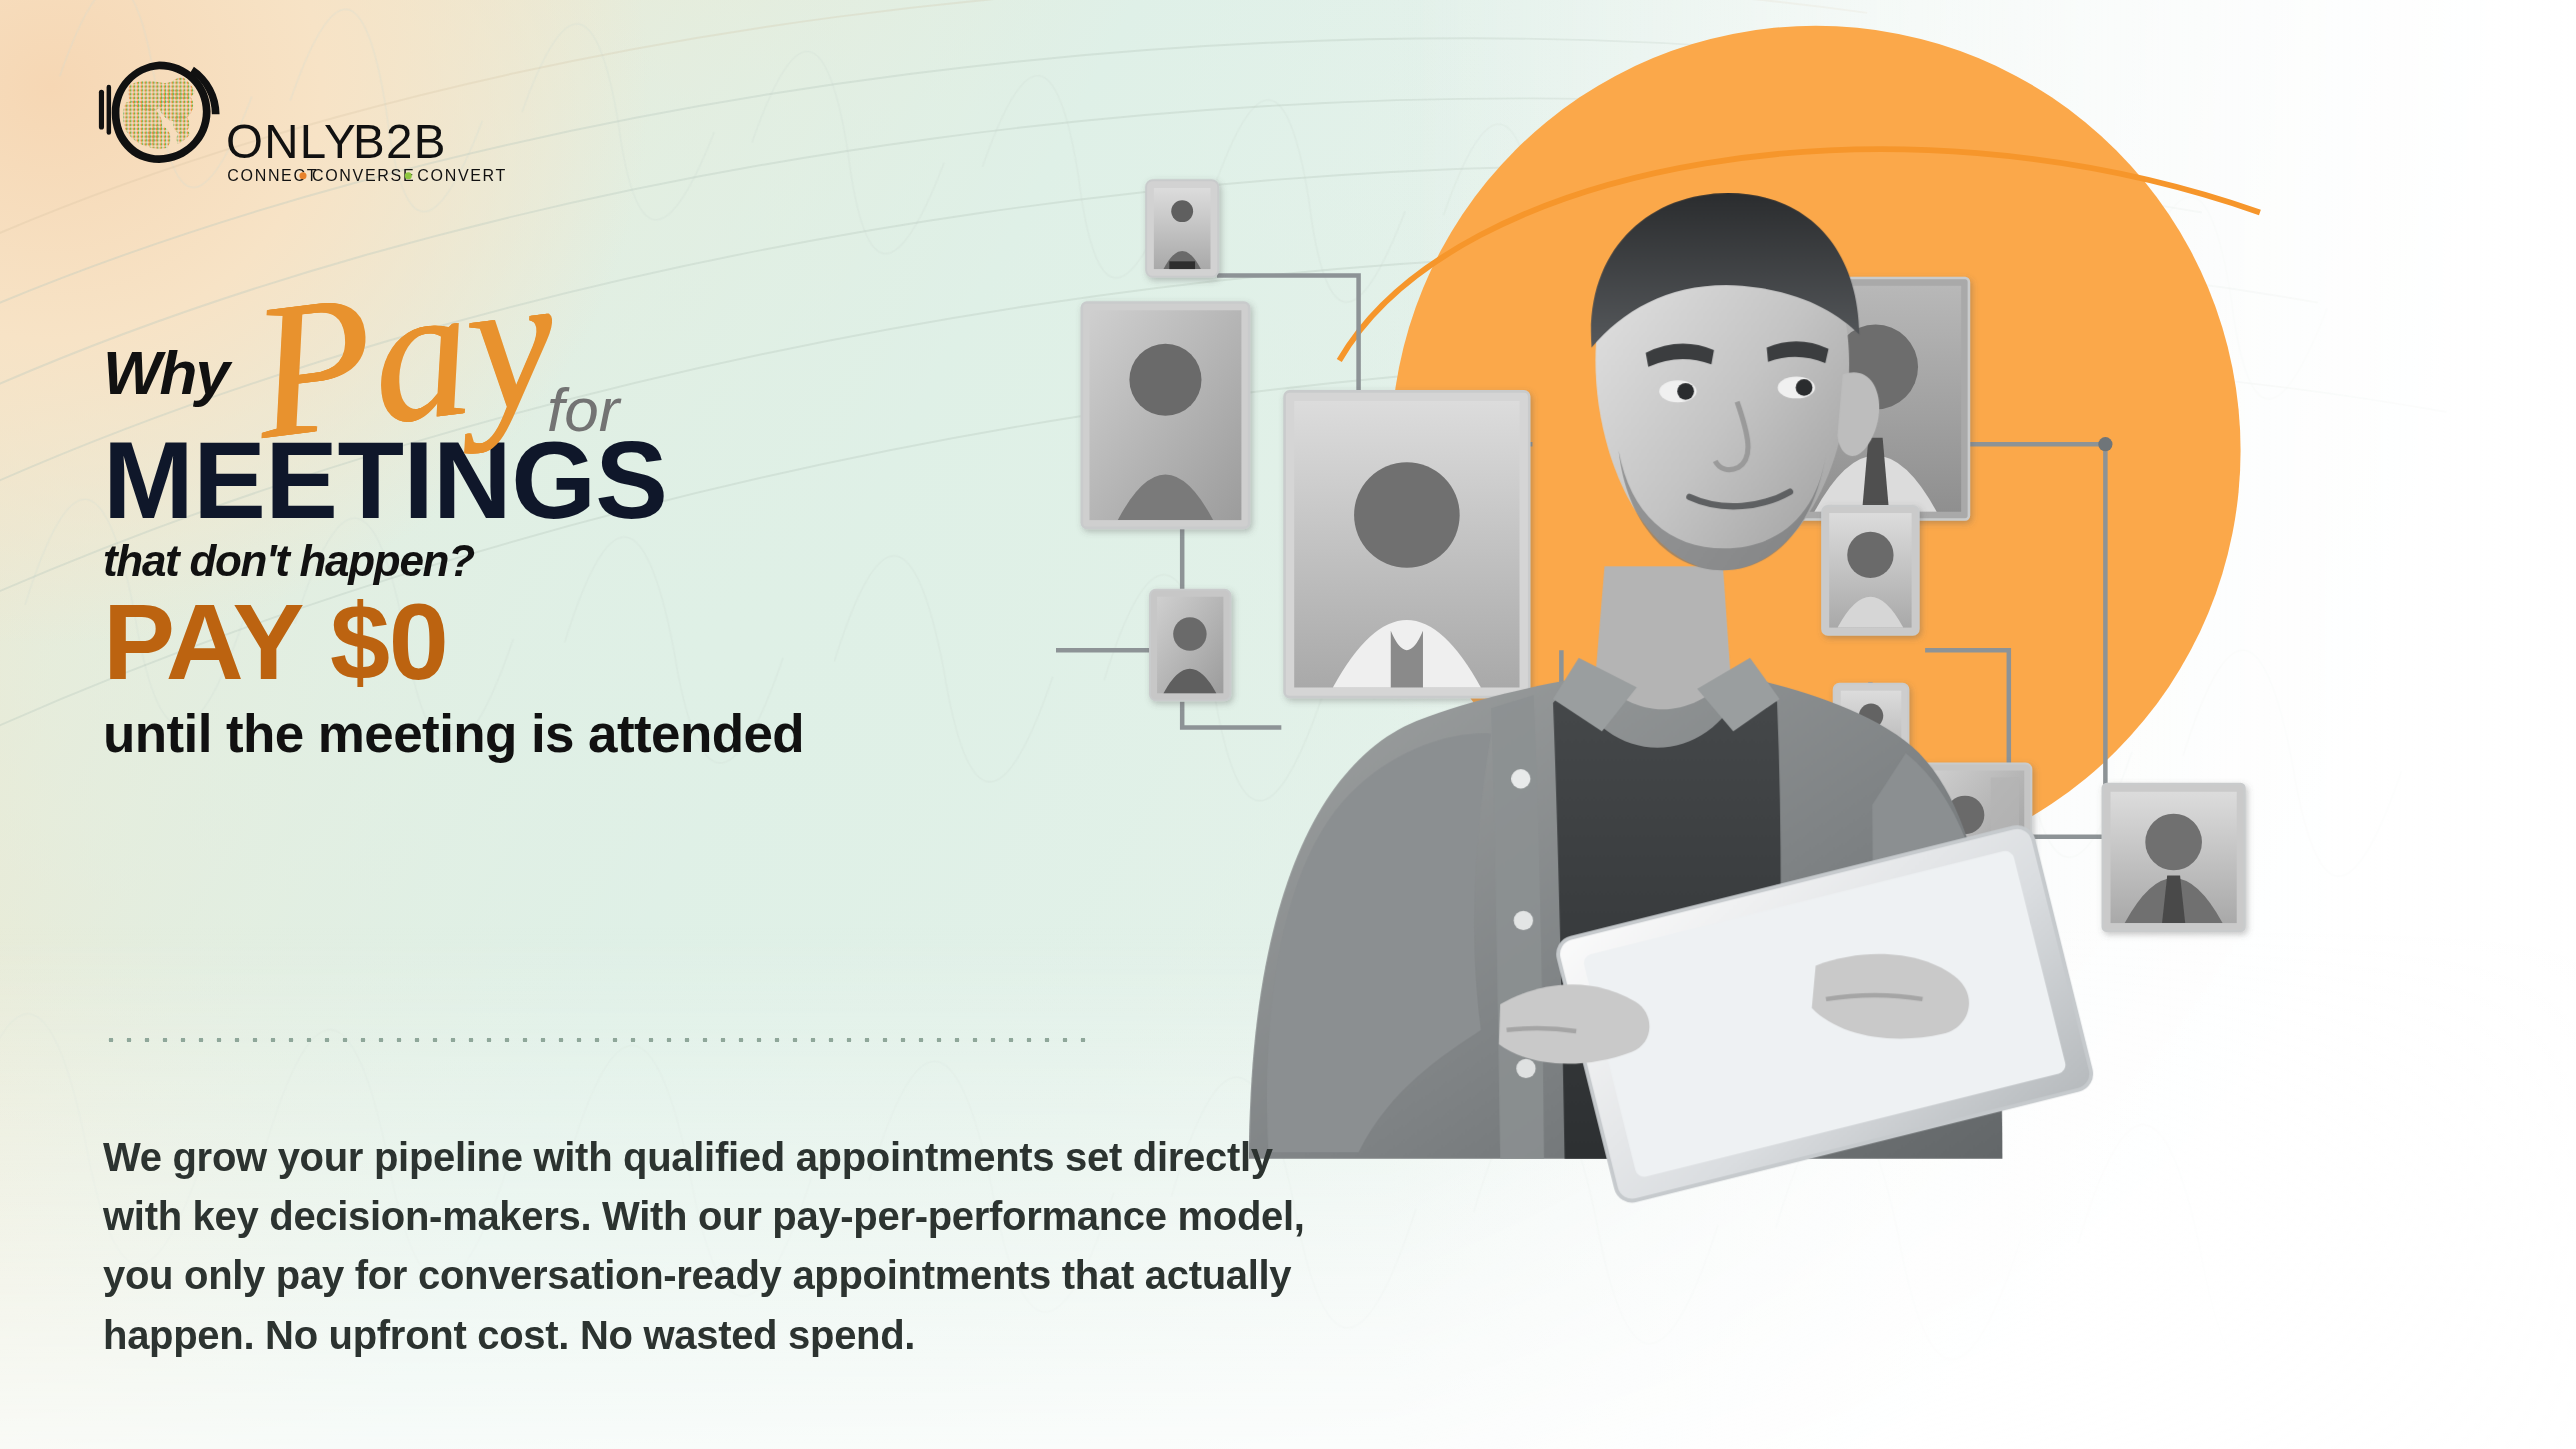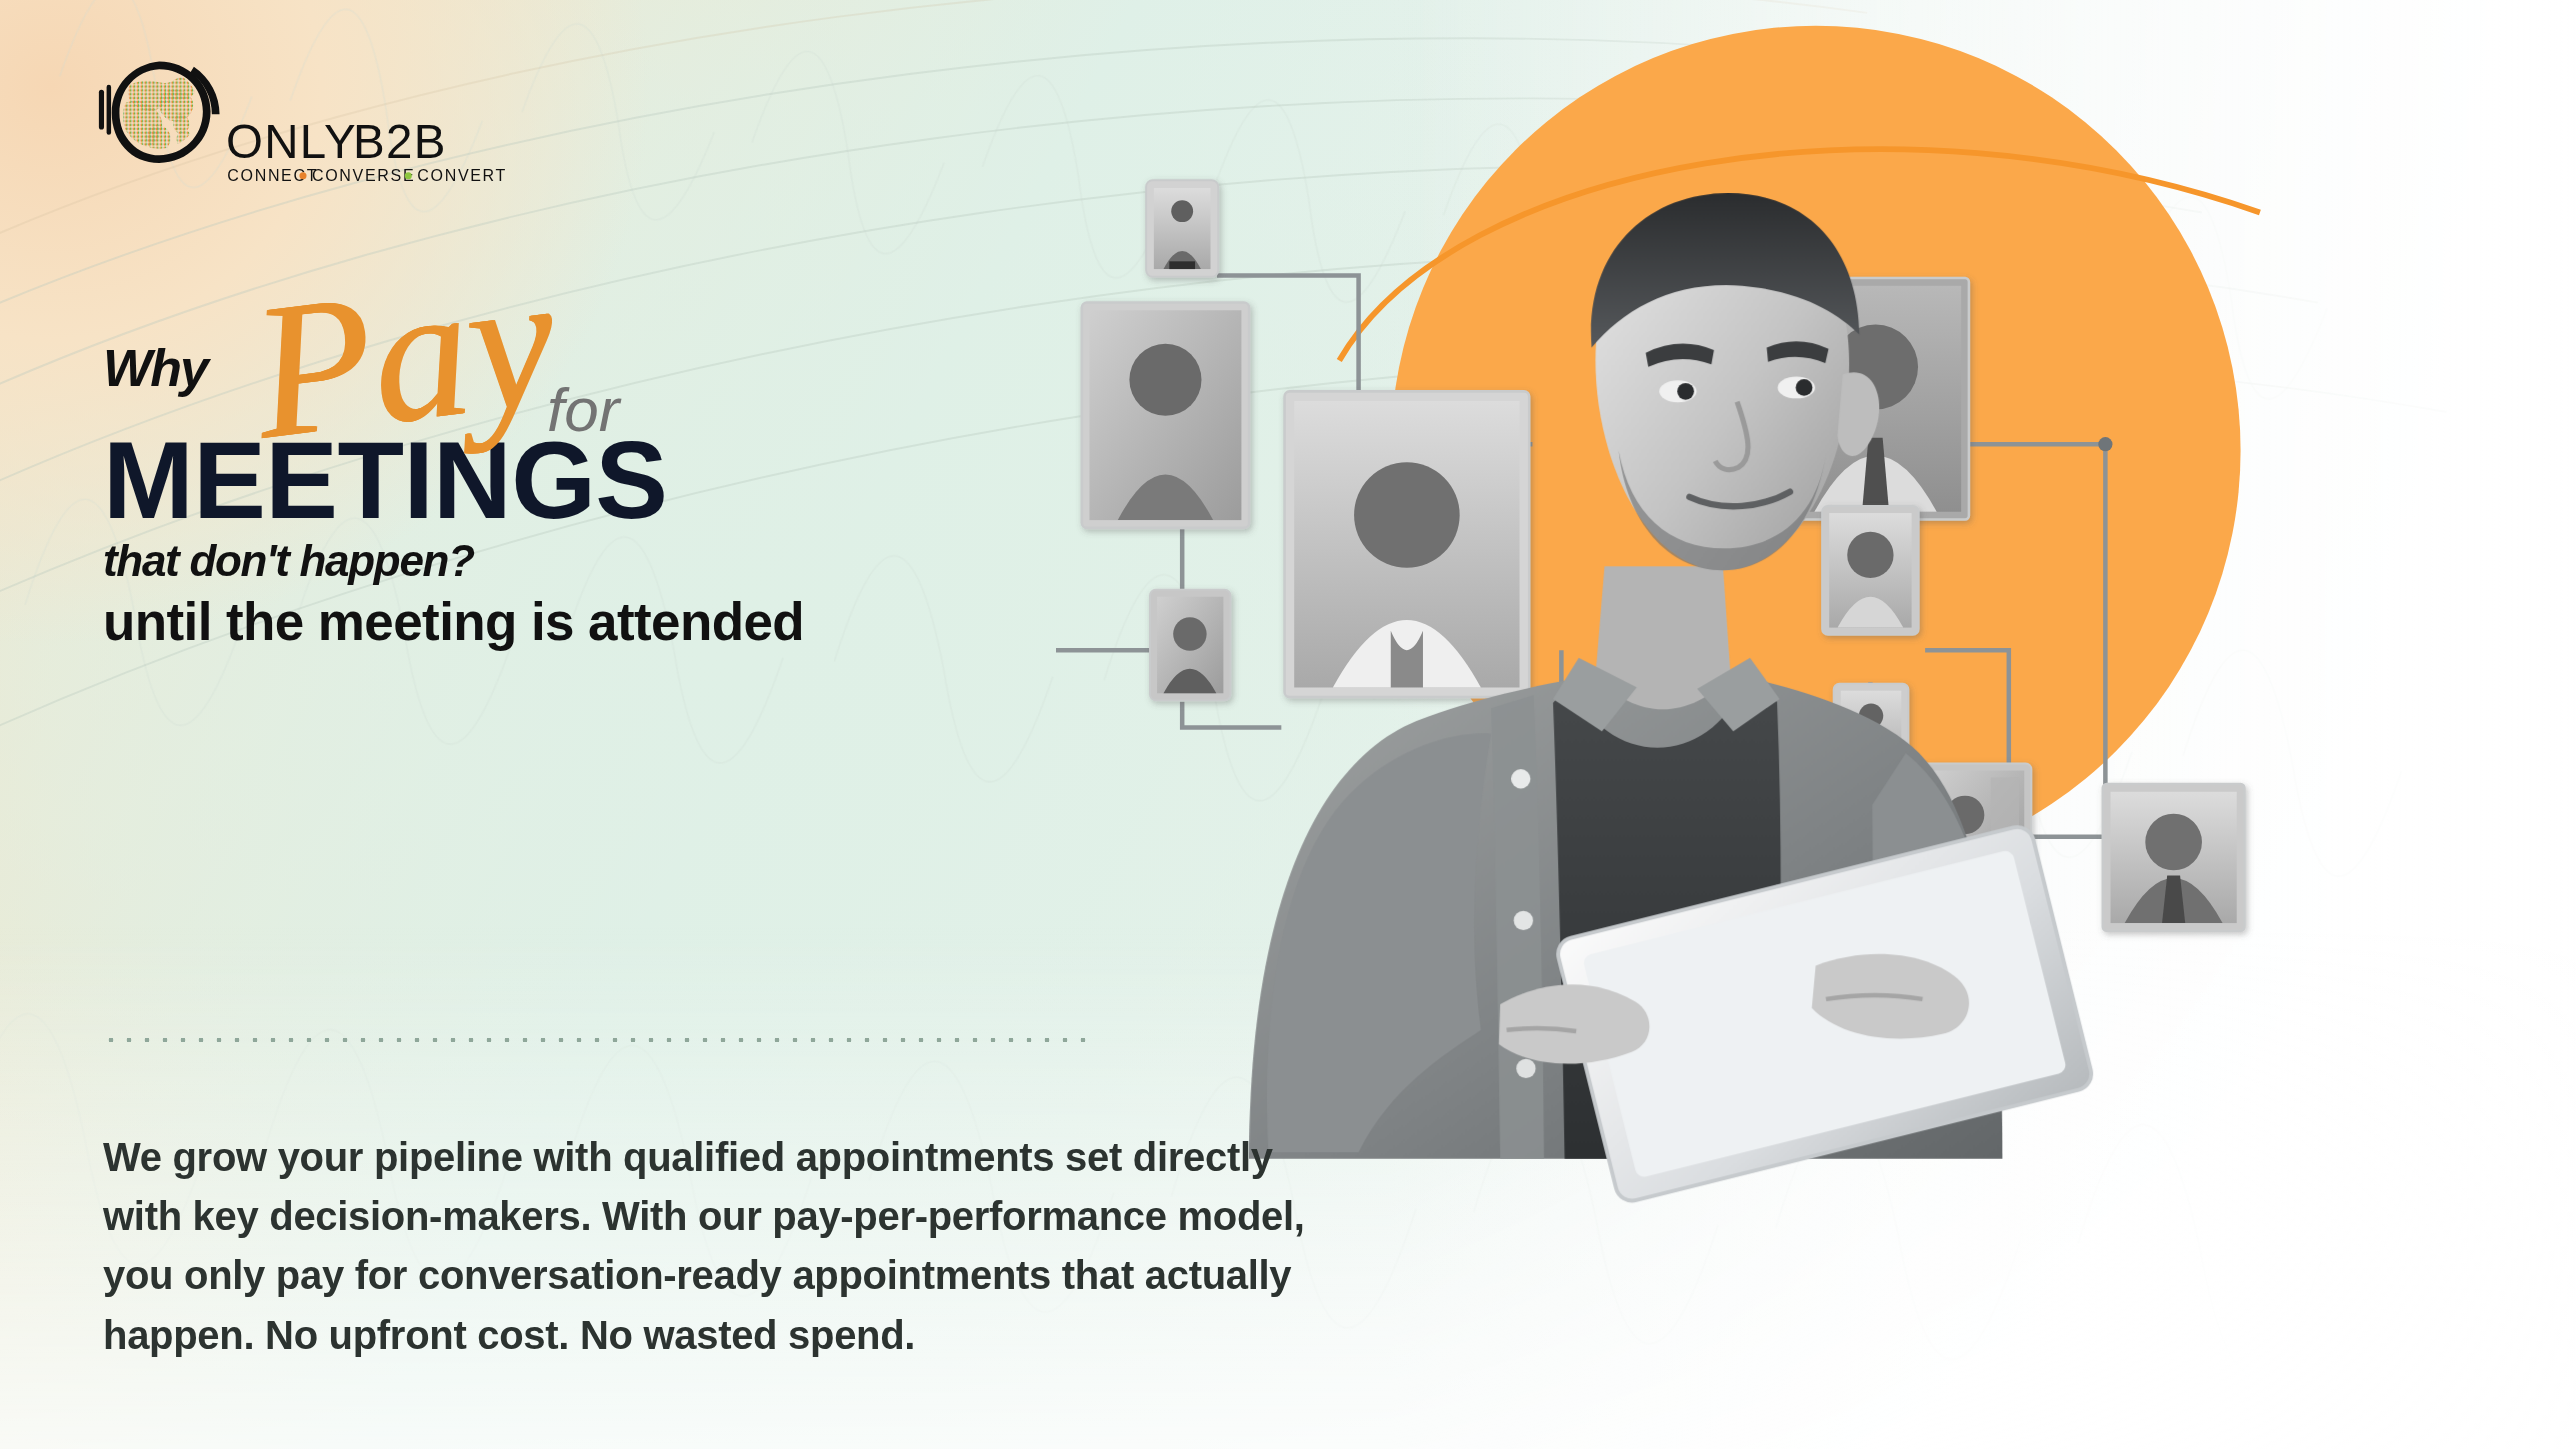--- a/index.html
+++ b/index.html
@@ -35,21 +35,21 @@
   #logo{position:absolute;left:97px;top:50px;width:412px;height:138px;}
   #logo svg{width:100%;height:100%;display:block;}
 
   
   #copy{position:absolute;left:103px;top:309px;width:979px;}
 
   .line-why{position:relative;height:129px;}
   .w-why{
     position:absolute;left:0;top:33px;
     font-family:"Liberation Sans",sans-serif;
-    font-style:italic;font-weight:700;font-size:52px;line-height:1;
+    font-style:italic;font-weight:700;font-size:62px;line-height:1;
     letter-spacing:-1.9px;color:#111;
   }
   .w-pay{
     position:absolute;left:151px;top:-50px;
     font-family:"Liberation Serif",serif;
     font-style:italic;font-weight:400;font-size:193px;line-height:1;
     color:#e8922e;
     transform:rotate(-7deg);
     text-shadow:1.3px 0 0 #e8922e,-0.6px 0 0 #e8922e;
   }
@@ -451,20 +451,21 @@
   </div>
 
   <div id="copy">
     <div class="line-why">
       <span class="w-why">Why</span>
       <span class="w-pay">Pay</span>
       <span class="w-for">for</span>
     </div>
     <div class="w-meetings">MEETINGS</div>
     <div class="w-that">that don't happen?</div>
+    <div class="w-pay0">PAY $0</div>
     <div class="w-until">until the meeting is attended</div>
   </div>
 
   <div id="divider"></div>
 
   <p id="body-copy">We grow your pipeline with qualified appointments set directly with key decision-makers. With our pay-per-performance model, you only pay for conversation-ready appointments that actually happen. No upfront cost. No wasted spend.</p>
 
 </div>
 
 

